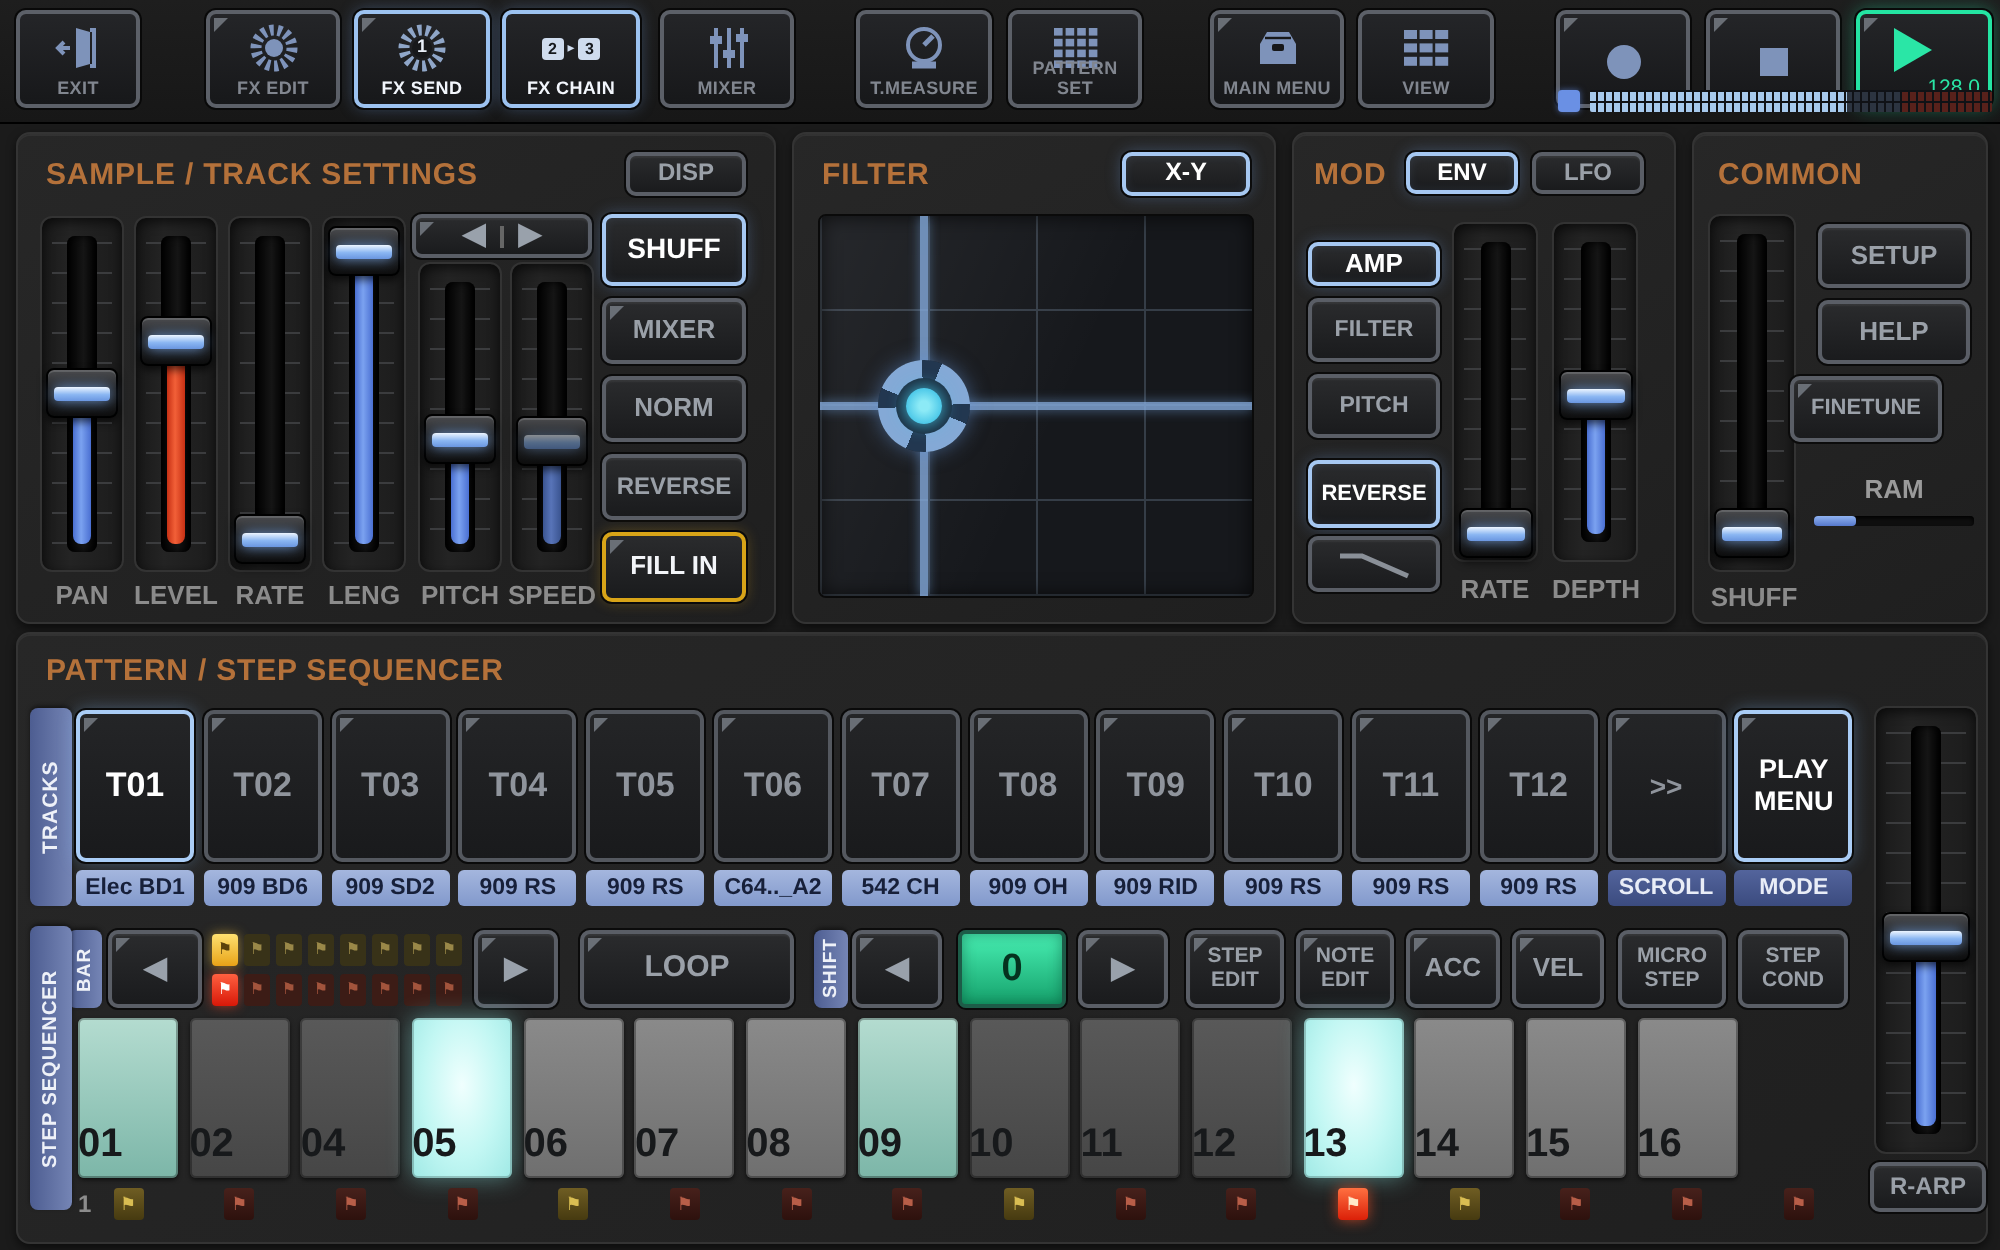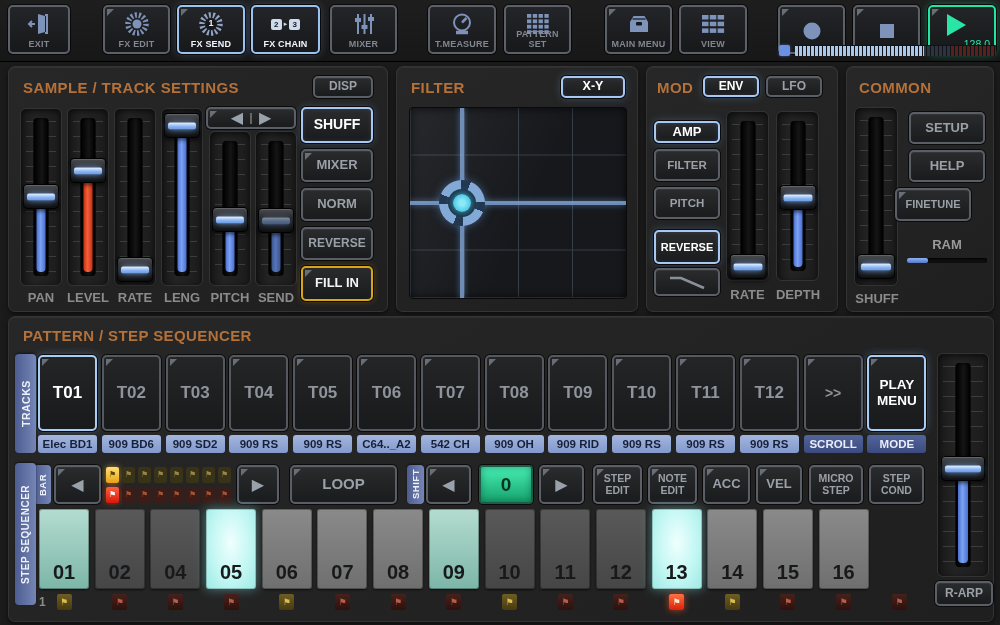--- a/index.html
+++ b/index.html
@@ -49,21 +49,21 @@
 .puck b{position:absolute;inset:14px;border-radius:50%;background:radial-gradient(circle,#8ceaf6 20%,#4cc8e8 70%,#2aa8cc);box-shadow:0 0 9px #45c8e8;display:block}
 
 .vlabel{position:absolute;background:linear-gradient(90deg,#7585b5,#4d5d91);border-radius:4px;color:#eef1f8;font-weight:bold;display:flex;align-items:center;justify-content:center;writing-mode:vertical-rl;transform:rotate(180deg);letter-spacing:.5px;box-shadow:0 1px 2px rgba(0,0,0,.5)}
 .trackrow,.chiprow,.steprow,.flagrow{position:absolute;display:flex}
 .trackrow{gap:4.8px}.chiprow{gap:4.8px}.steprow{gap:5.7px}.flagrow{gap:5.7px}
 .track-btn{width:59px;height:76px;background:linear-gradient(#242527,#191a1c);border:2px solid #54585f;border-radius:5px;box-shadow:0 0 0 1px #0a0a0a;color:#8f949c;font-weight:bold;font-size:17px;display:flex;align-items:center;justify-content:center;position:relative;text-align:center;line-height:1.15;flex:none}
 .track-btn.on{border-color:#aacdf6;color:#fff;box-shadow:0 0 0 1px #0a0a0a,0 0 9px rgba(130,185,245,.4)}
 .chip{width:59px;height:18px;background:linear-gradient(#a4b6de,#8299cc);border-radius:3px;color:#17203a;font-weight:bold;font-size:11.5px;display:flex;align-items:center;justify-content:center;flex:none;white-space:nowrap;overflow:hidden}
 .chip.dark{background:linear-gradient(#53649c,#3b4b7f);color:#e9edf7}
 .step{width:50px;height:80px;border-radius:3px;position:relative;flex:none;box-shadow:0 1px 2px rgba(0,0,0,.6),inset 0 0 0 1px rgba(0,0,0,.3)}
-.step span{position:absolute;bottom:5px;left:0;right:0;text-align:center;font-weight:bold;font-size:20px;color:#17191b}
+.step span{position:absolute;bottom:5px;left:0;right:0;text-align:left;font-weight:bold;font-size:20px;color:#17191b}
 .step.d{background:linear-gradient(#595959,#464646)}
 .step.l{background:linear-gradient(#8a8a8a,#6f6f6f)}
 .step.a{background:linear-gradient(#b4dcd0,#7cb6a8)}
 .step.b{background:radial-gradient(ellipse at 50% 42%,#f0fffe 0%,#c2f7f3 55%,#9fe9e5 100%);box-shadow:0 0 12px rgba(140,240,235,.45),inset 0 0 0 1px rgba(0,0,0,.2)}
 .flagcell{width:50px;height:16px;display:flex;align-items:center;justify-content:center;flex:none;position:relative}
 .flag{width:15px;height:16px;border-radius:2px;display:flex;align-items:center;justify-content:center}
 .flag::before{content:"⚑";font-size:9px;line-height:1}
 .flag.gold{background:linear-gradient(#6f5d23,#463a10);color:#d9bd52}
 .flag.red{background:linear-gradient(#47211b,#2d110d);color:#b85e48}
 .flag.redb{background:linear-gradient(#ff7040,#db2008);color:#ffeac9;box-shadow:0 0 7px rgba(255,85,40,.65)}
@@ -285,21 +285,21 @@
       <i class="track"></i>
       <i class="fill dim" style="top:94px"></i>
     <i class="handle dim2" style="width:36px;top:76px"></i>
   </div>
 
   <span class="slabel" style="left:11px;top:223px;width:42px">PAN</span>
   <span class="slabel" style="left:55px;top:223px;width:48px">LEVEL</span>
   <span class="slabel" style="left:102px;top:223px;width:48px">RATE</span>
   <span class="slabel" style="left:152px;top:223px;width:42px">LENG</span>
   <span class="slabel" style="left:197px;top:223px;width:48px">PITCH</span>
-  <span class="slabel" style="left:243px;top:223px;width:48px">SEND</span>
+  <span class="slabel" style="left:243px;top:223px;width:48px">SPEED</span>
 
   <div class="btn on" style="left:292px;top:40px;width:72px;height:36px;font-size:14px">SHUFF</div>
   <div class="btn corner" style="left:292px;top:82px;width:72px;height:33px;font-size:13px">MIXER</div>
   <div class="btn" style="left:292px;top:121px;width:72px;height:33px;font-size:13px">NORM</div>
   <div class="btn" style="left:292px;top:160px;width:72px;height:33px;font-size:12px">REVERSE</div>
   <div class="btn gold corner" style="left:292px;top:199px;width:72px;height:35px;font-size:13px">FILL IN</div>
 </div>
 
 <div class="panel" style="left:396px;top:66px;width:242px;height:246px">
   <span class="ptitle" style="left:14px;top:12px">FILTER</span>

